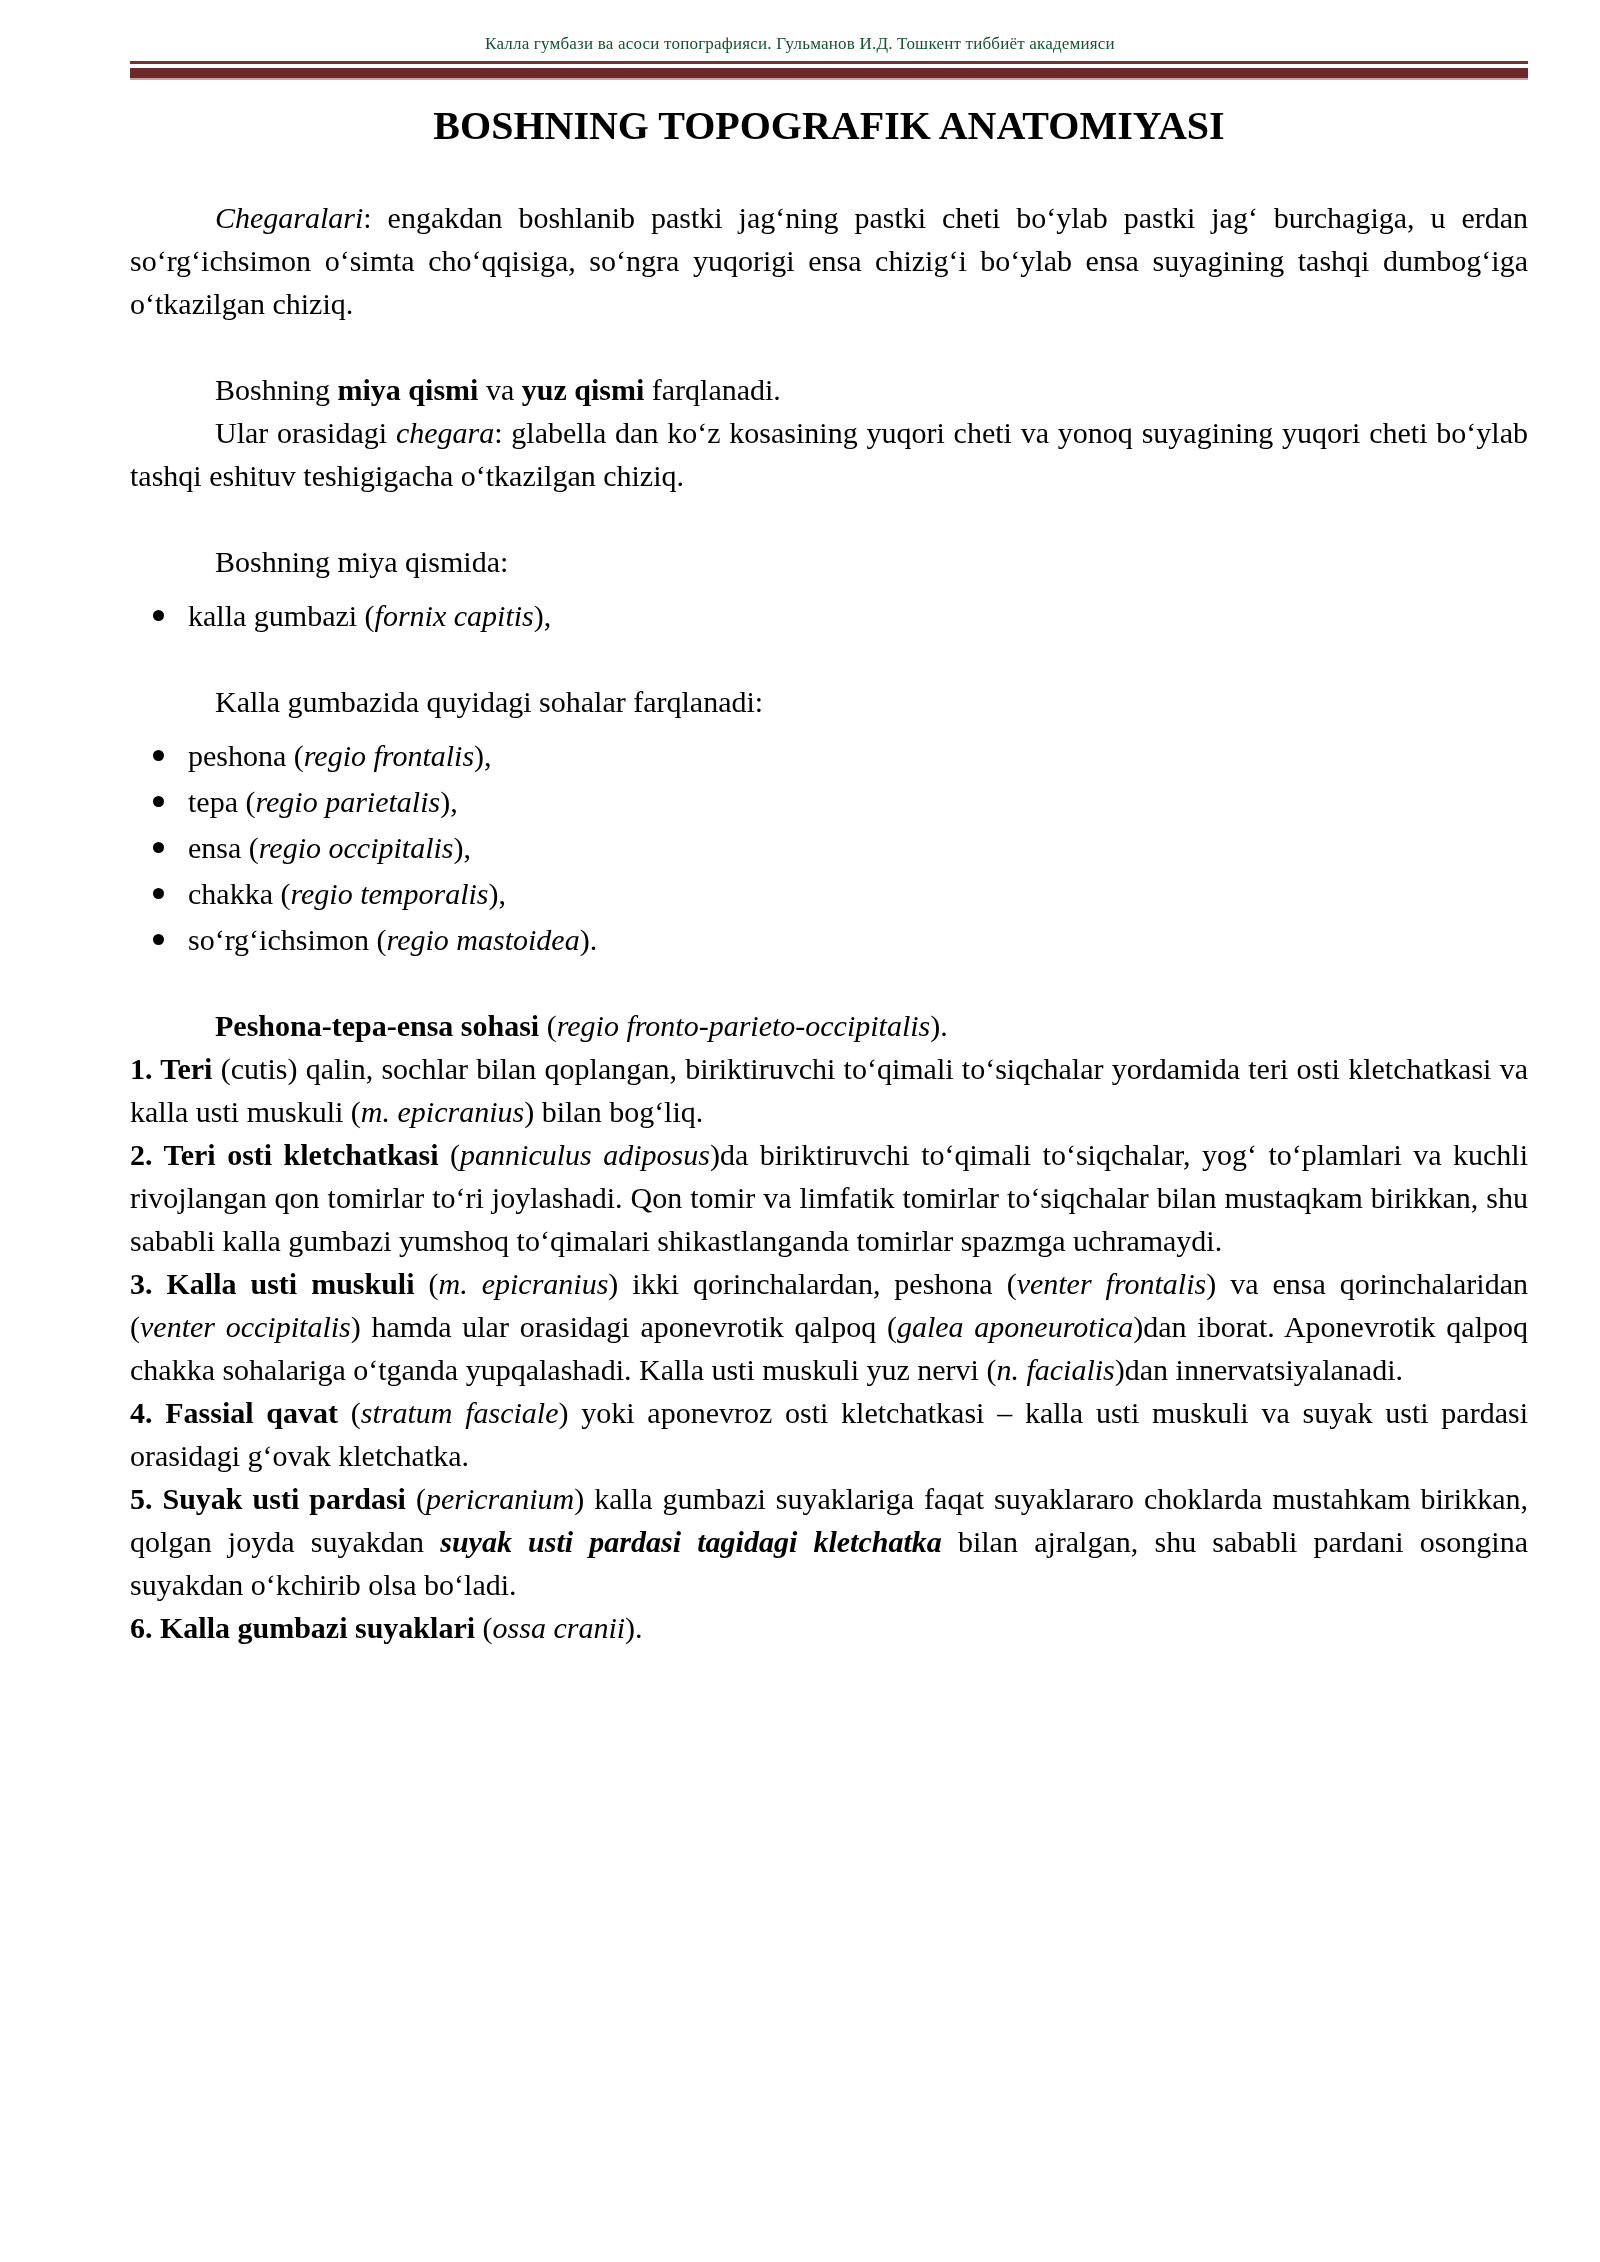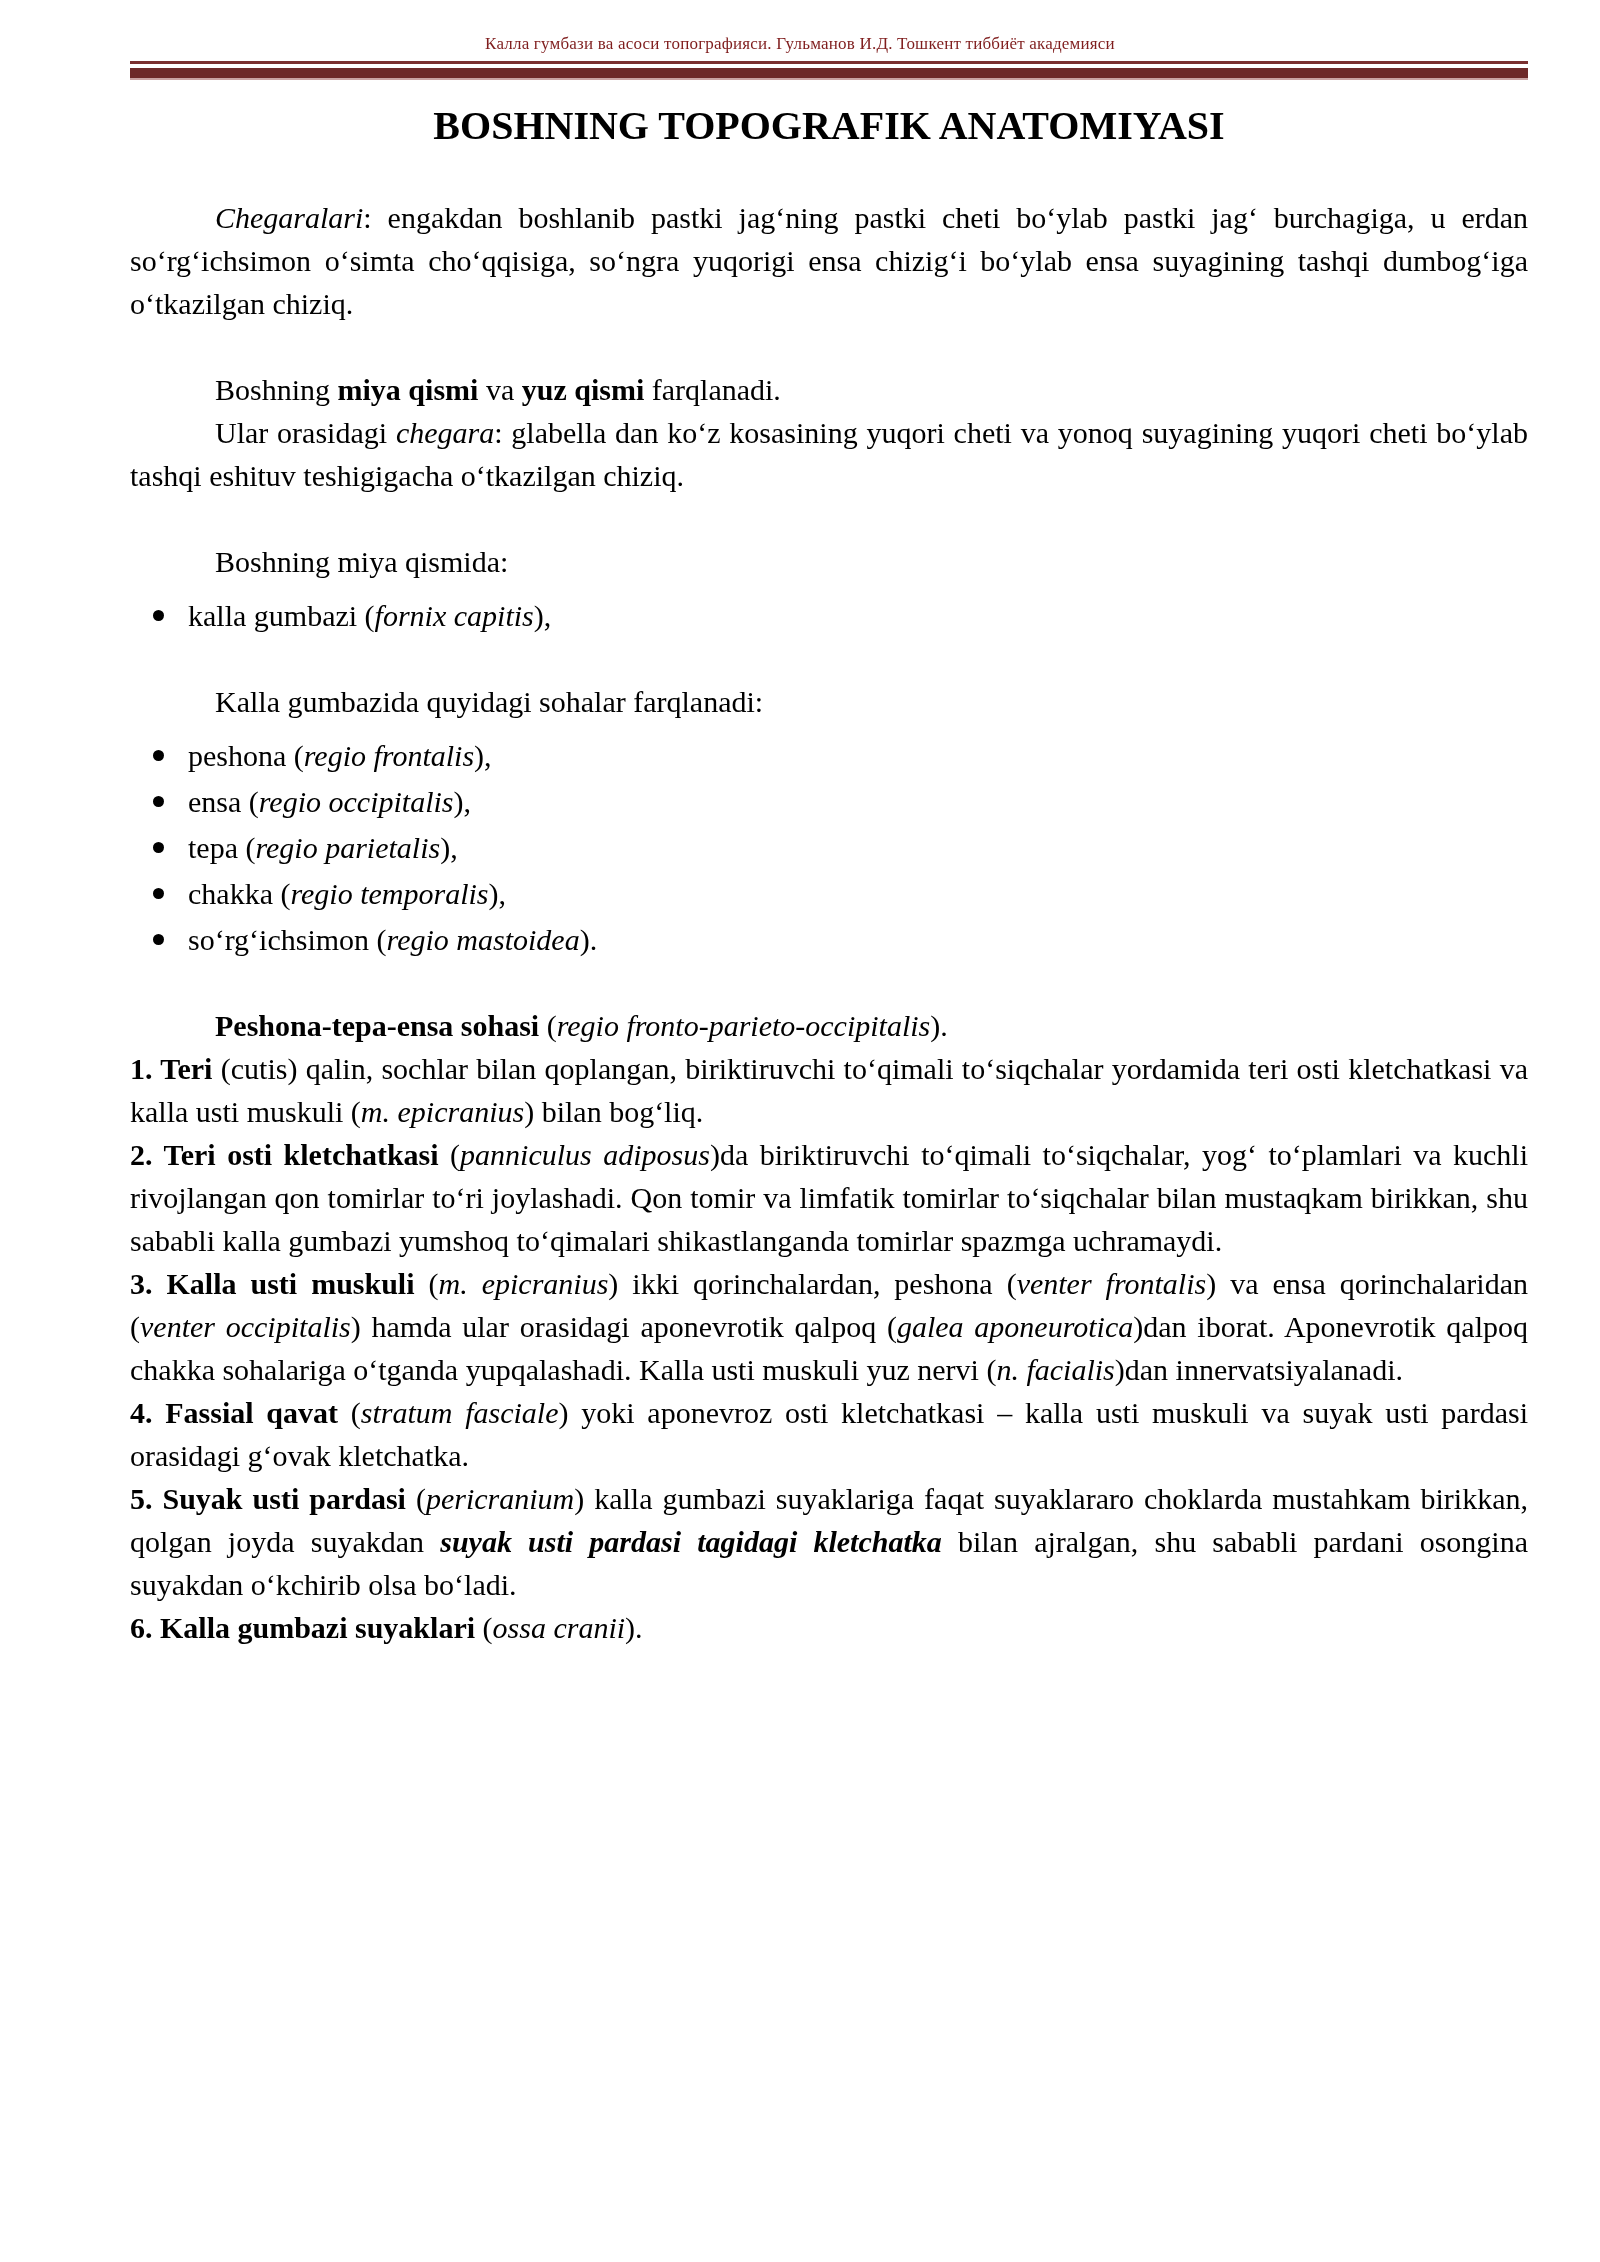--- a/index.html
+++ b/index.html
@@ -82,21 +82,21 @@
     height: 11px;
     border-radius: 50%;
     background: #000000;
   }
 </style>
 </head>
 <body>
 
 <div class="page">
 
-  <div class="running-header" style="color: #7f1d1d;">Калла гумбази ва асоси топографияси. Гульманов И.Д. Тошкент тиббиёт академияси</div>
+  <div class="running-header" style="color: #14532d;">Калла гумбази ва асоси топографияси. Гульманов И.Д. Тошкент тиббиёт академияси</div>
 
   <div class="content">
 
     <div class="rule-wrap">
       <div class="rule-thin" style="background: rgb(122, 48, 48);"></div>
       <div class="rule-gap"></div>
       <div class="rule-thick" style="background: rgb(109, 41, 41);"></div>
     </div>
 
     <div class="doc-title">BOSHNING TOPOGRAFIK ANATOMIYASI</div>
@@ -107,22 +107,22 @@
     <div class="para indent"><span>Ular orasidagi </span><em>chegara</em><span>: glabella dan ko‘z kosasining yuqori cheti va yonoq suyagining yuqori cheti bo‘ylab tashqi eshituv teshigigacha o‘tkazilgan chiziq.</span></div>
 
     <div class="para indent gap-above"><span>Boshning miya qismida:</span></div>
     <ul class="bullet-list">
         <li class="li-row"><span class="marker"></span><span>kalla gumbazi (</span><em>fornix capitis</em><span>),</span></li>
       </ul>
 
     <div class="para indent gap-above"><span>Kalla gumbazida quyidagi sohalar farqlanadi:</span></div>
     <ul class="bullet-list">
         <li class="li-row"><span class="marker"></span><span>peshona (</span><em>regio frontalis</em><span>),</span></li>
+        <li class="li-row"><span class="marker"></span><span>tepa (</span><em>regio parietalis</em><span>),</span></li>
         <li class="li-row"><span class="marker"></span><span>ensa (</span><em>regio occipitalis</em><span>),</span></li>
-        <li class="li-row"><span class="marker"></span><span>tepa (</span><em>regio parietalis</em><span>),</span></li>
         <li class="li-row"><span class="marker"></span><span>chakka (</span><em>regio temporalis</em><span>),</span></li>
         <li class="li-row"><span class="marker"></span><span>so‘rg‘ichsimon (</span><em>regio mastoidea</em><span>).</span></li>
       </ul>
 
 
 
     <div class="para indent gap-above"><strong>Peshona-tepa-ensa sohasi</strong><span> (</span><em>regio fronto-parieto-occipitalis</em><span>).</span></div>
     <div class="para"><strong>1. Teri</strong><span> (cutis) qalin, sochlar bilan qoplangan, biriktiruvchi to‘qimali to‘siqchalar yordamida teri osti kletchatkasi va kalla usti muskuli (</span><em>m. epicranius</em><span>) bilan bog‘liq.</span></div>
     <div class="para"><strong>2. Teri osti kletchatkasi</strong><span> (</span><em>panniculus adiposus</em><span>)da biriktiruvchi to‘qimali to‘siqchalar, yog‘ to‘plamlari va kuchli rivojlangan qon tomirlar to‘ri joylashadi. Qon tomir va limfatik tomirlar to‘siqchalar bilan mustaqkam birikkan, shu sababli kalla gumbazi yumshoq to‘qimalari shikastlanganda tomirlar spazmga uchramaydi.</span></div>
     <div class="para"><strong>3. Kalla usti muskuli</strong><span> (</span><em>m. epicranius</em><span>) ikki qorinchalardan, peshona (</span><em>venter frontalis</em><span>) va ensa qorinchalaridan (</span><em>venter occipitalis</em><span>) hamda ular orasidagi aponevrotik qalpoq (</span><em>galea aponeurotica</em><span>)dan iborat. Aponevrotik qalpoq chakka sohalariga o‘tganda yupqalashadi. Kalla usti muskuli yuz nervi (</span><em>n. facialis</em><span>)dan innervatsiyalanadi.</span></div>

